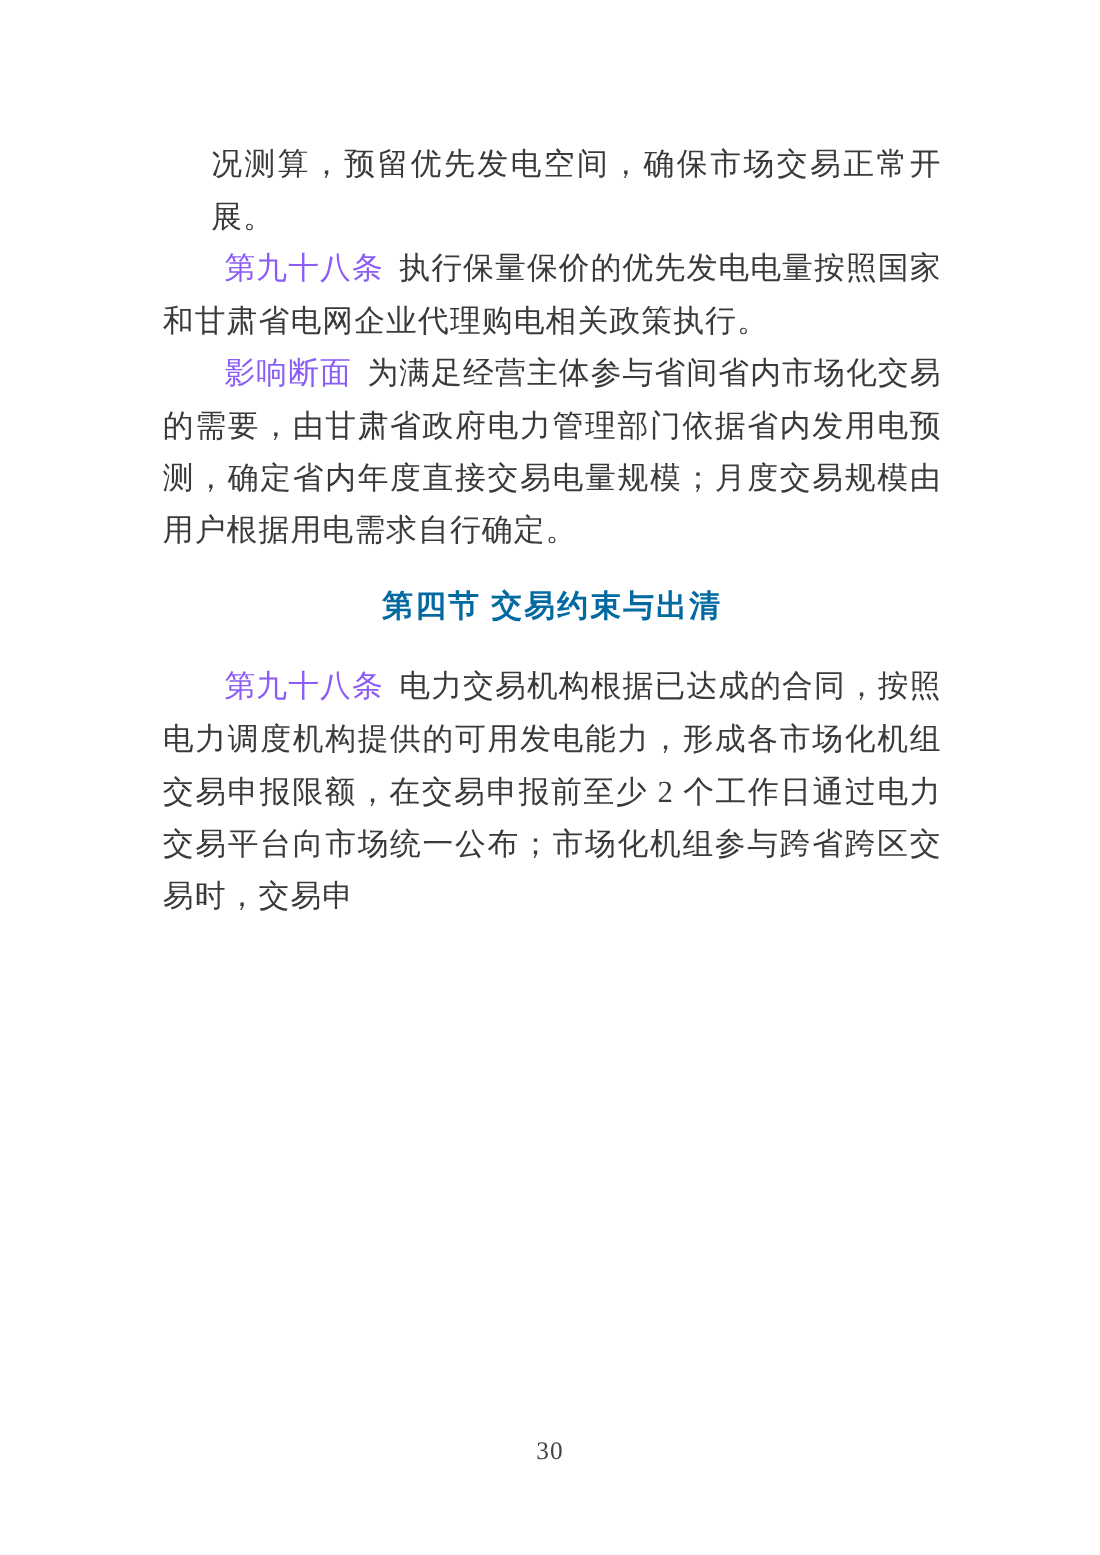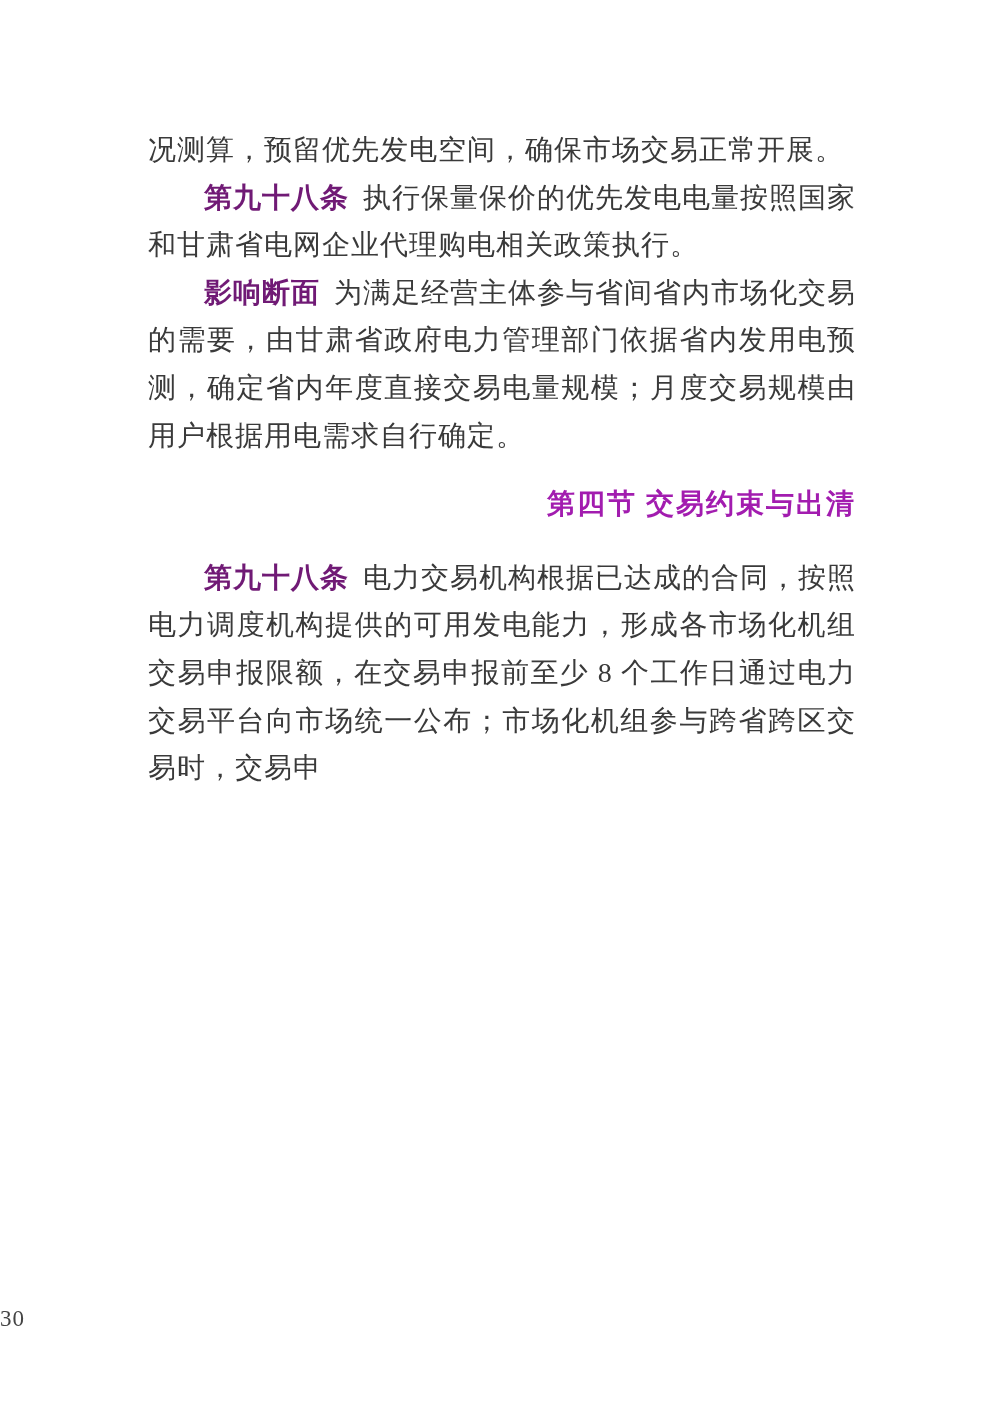--- a/index.html
+++ b/index.html
@@ -27,40 +27,42 @@
     margin: 0;
     font-size: 28px;
     line-height: 47.6px;
     letter-spacing: 1px;
     text-align: justify;
     word-break: break-all;
     text-indent: 56px;
   }
   .para.no-indent {
     text-indent: 0;
+    margin-left: 44px;
   }
   .lead {
-    font-weight: bold;
-    color: #701a75;
+    font-weight: normal;
+    color: #8b5cf6;
     margin-right: 14px;
   }
   .section-heading {
     font-size: 28px;
     font-weight: bold;
-    color: #a21caf;
-    text-align: right;
+    color: #0369a1;
+    text-align: center;
     letter-spacing: 2px;
     line-height: 47.6px;
     margin: 21px 0 26px 0;
   }
   .page-number {
     position: absolute;
     bottom: 82px;
     left: 0;
     width: 100%;
+    text-align: center;
     font-size: 23px;
     letter-spacing: 1px;
     color: #444444;
   }
 </style>
 </head>
 <body>
 
 <div class="page">
   <div class="content">
@@ -69,18 +71,18 @@
 
     <p class="para"><span class="lead">第九十八条</span><span>执行保量保价的优先发电电量按照国家和甘肃省电网企业代理购电相关政策执行。</span></p>
 
 
     <p class="para"><span class="lead">影响断面</span><span>为满足经营主体参与省间省内市场化交易的需要，由甘肃省政府电力管理部门依据省内发用电预测，确定省内年度直接交易电量规模；月度交易规模由用户根据用电需求自行确定。</span></p>
 
     <h2 class="section-heading">第四节 交易约束与出清</h2>
 
 
 
-    <p class="para"><span class="lead">第九十八条</span><span>电力交易机构根据已达成的合同，按照电力调度机构提供的可用发电能力，形成各市场化机组交易申报限额，在交易申报前至少 8 个工作日通过电力交易平台向市场统一公布；市场化机组参与跨省跨区交易时，交易申</span></p>
+    <p class="para"><span class="lead">第九十八条</span><span>电力交易机构根据已达成的合同，按照电力调度机构提供的可用发电能力，形成各市场化机组交易申报限额，在交易申报前至少 2 个工作日通过电力交易平台向市场统一公布；市场化机组参与跨省跨区交易时，交易申</span></p>
 
   </div>
 
   <div class="page-number">30</div>
 </div>
 
 </body></html>

